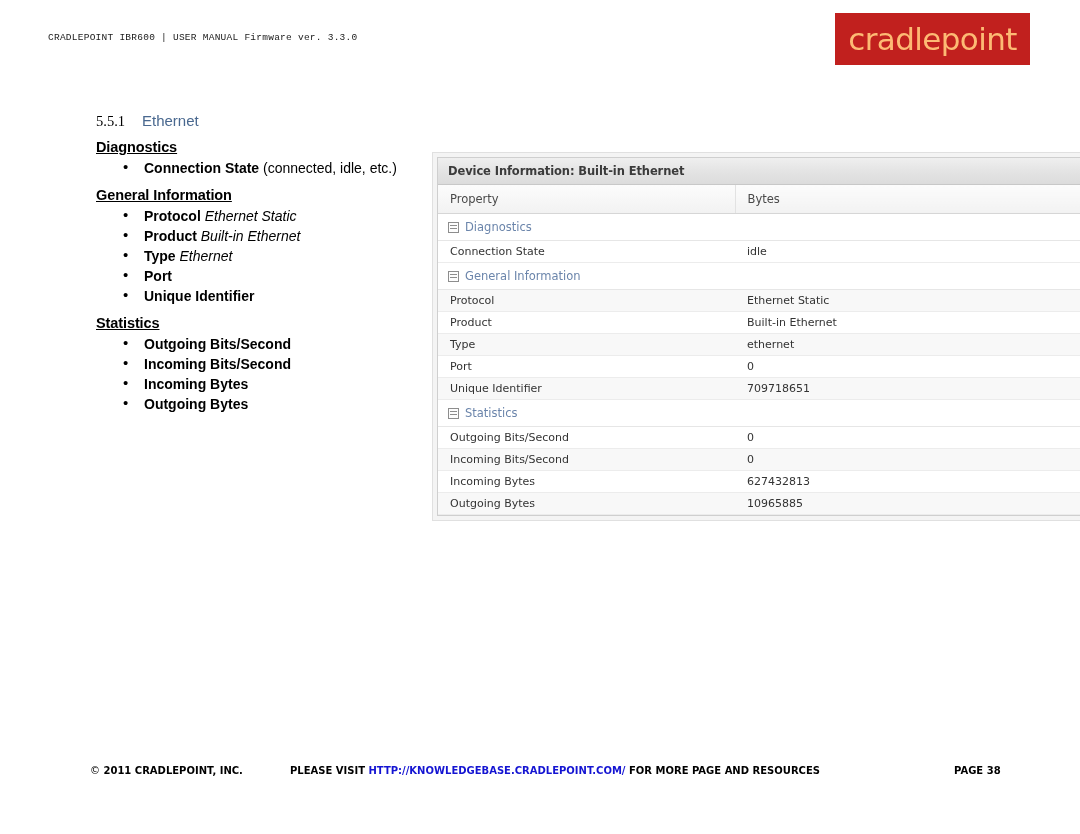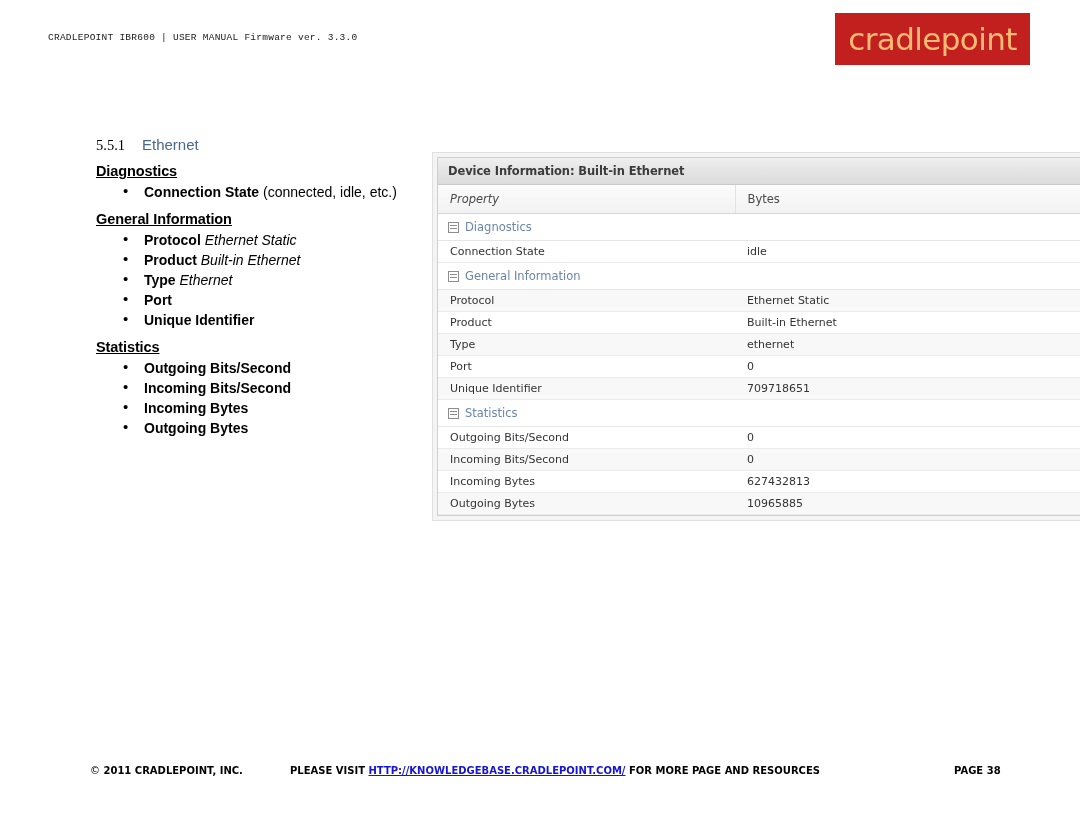--- a/index.html
+++ b/index.html
@@ -50,21 +50,21 @@
     font-size: 31px;
     letter-spacing: -0.6px;
     line-height: 1;
     font-weight: 400;
   }
 
   
   .content-left {
     position: absolute;
     left: 96px;
-    top: 136px;
+    top: 112px;
     width: 320px;
   }
   .section-num-row {
     display: flex;
     align-items: baseline;
     margin-bottom: 7px;
   }
   .section-num {
     font-family: "Liberation Serif", serif;
     font-size: 14.5px;
@@ -155,21 +155,20 @@
     text-align: left;
     font-weight: normal;
     color: #4a4a4a;
     background: linear-gradient(to bottom, #fcfcfc 0%, #f2f2f2 100%);
     border-bottom: 1px solid #d6d6d6;
     padding: 7px 10px 7px 12px;
     font-size: 11.5px;
   }
   table.devinfo th.th-prop {
     border-right: 1px solid #e2e2e2;
-    font-style: italic;
   }
   table.devinfo td {
     padding: 4px 10px 4px 12px;
     color: #333;
     border-bottom: 1px solid #ececec;
     vertical-align: middle;
     white-space: nowrap;
     overflow: hidden;
   }
   tr.row-even td { background: #ffffff; }
@@ -230,21 +229,20 @@
     font-weight: normal;
   }
   .footer-center {
     position: absolute;
     left: 274px;
     top: 3px;
     white-space: nowrap;
   }
   .footer-link {
     color: #1414d2;
-    text-decoration: underline;
     text-align: center;
   }
   .footer-right {
     position: absolute;
     left: 938px;
     top: 3px;
     white-space: nowrap;
   }
 </style>
 </head>

